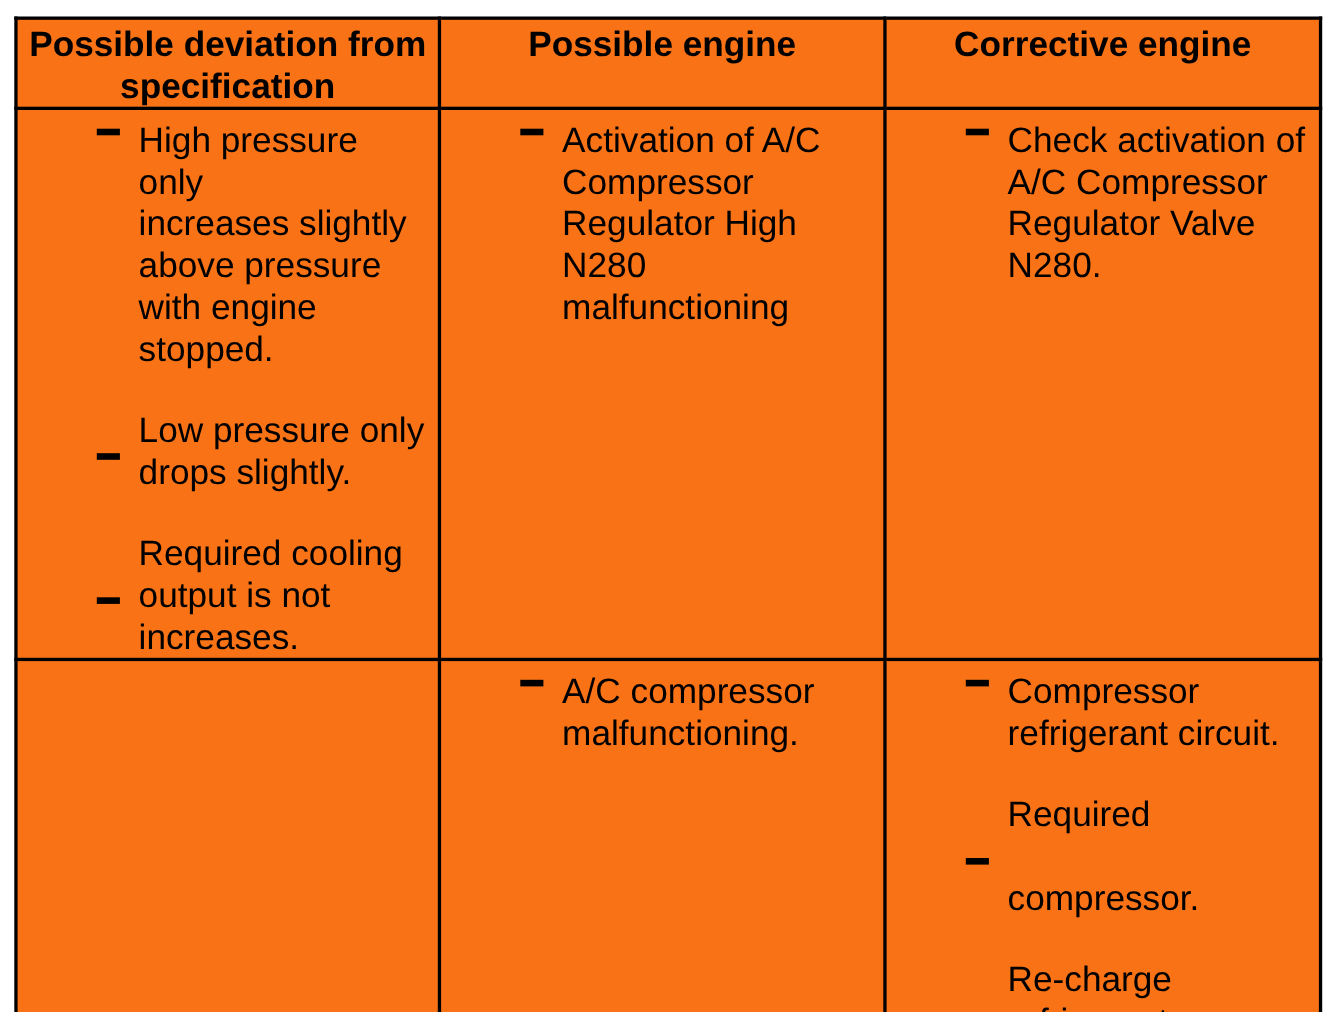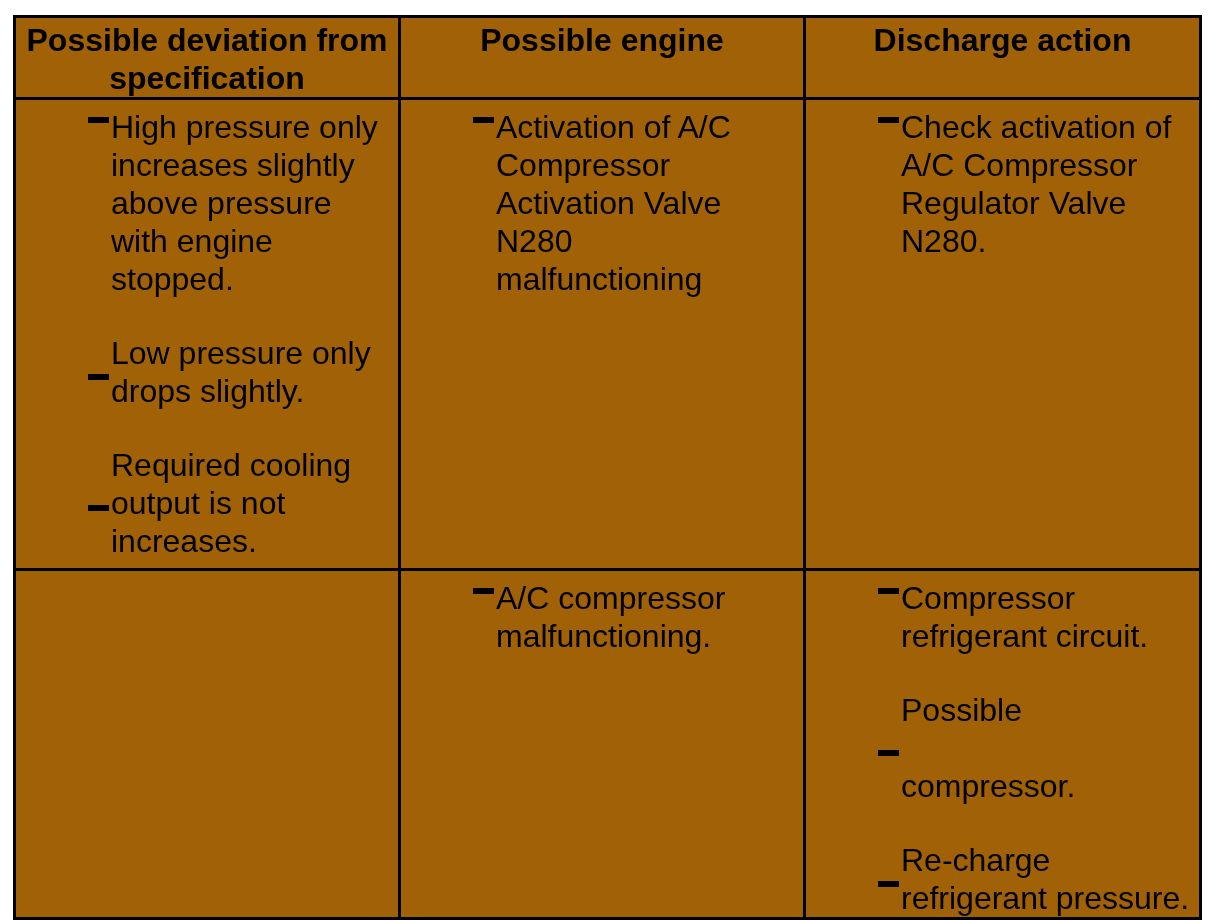--- a/index.html
+++ b/index.html
@@ -26,38 +26,38 @@
     table-layout: fixed;
     background: #ffffff;
   }
   table.trouble th,
   table.trouble td {
     border: 3px solid #000000;
     vertical-align: top;
     font-size: 32px;
     line-height: 38px;
     color: #000000;
-    background: #a16207;
+    background: #f97316;
   }
   table.trouble th {
     font-weight: bold;
     text-align: center;
     white-space: pre-line;
     padding: 3px 2px 0 2px;
     height: 74px;
   }
   table.trouble td.body-cell {
     padding: 8px 6px 0 72px;
   }
   tr.row-1 td { height: 460px; }
   tr.row-2 td { height: 335px; }
   .item {
     display: flex;
     align-items: flex-start;
-    gap: 2px;
+    gap: 17px;
   }
   .item + .item {
     margin-top: 36px;
     align-items: center;
   }
   .dash {
     flex: 0 0 21px;
     width: 21px;
     height: 6px;
     margin-top: 9px;
@@ -77,21 +77,21 @@
     <colgroup>
       <col style="width:385px">
       <col style="width:405px">
       <col style="width:396px">
     </colgroup>
     <thead>
       <tr>
         <th>Possible deviation from
 specification</th>
         <th>Possible engine</th>
-        <th>Discharge action</th>
+        <th>Corrective engine</th>
       </tr>
     </thead>
     <tbody>
       <tr class="row-1">
         <td class="body-cell">
           <div class="item">
             <span class="dash"></span>
             <span class="txt">High pressure only
 increases slightly
 above pressure
@@ -108,21 +108,21 @@
             <span class="txt">Required cooling
 output is not
 increases.</span>
           </div>
         </td>
         <td class="body-cell">
           <div class="item">
             <span class="dash"></span>
             <span class="txt">Activation of A/C
 Compressor
-Activation Valve
+Regulator High
 N280
 malfunctioning</span>
           </div>
         </td>
         <td class="body-cell">
           <div class="item">
             <span class="dash"></span>
             <span class="txt">Check activation of
 A/C Compressor
 Regulator Valve
@@ -140,21 +140,21 @@
           </div>
         </td>
         <td class="body-cell">
           <div class="item">
             <span class="dash"></span>
             <span class="txt">Compressor
 refrigerant circuit.</span>
           </div>
           <div class="item">
             <span class="dash"></span>
-            <span class="txt">Possible
+            <span class="txt">Required
 
 compressor.</span>
           </div>
           <div class="item">
             <span class="dash"></span>
             <span class="txt">Re-charge
 refrigerant pressure.</span>
           </div>
         </td>
       </tr>

